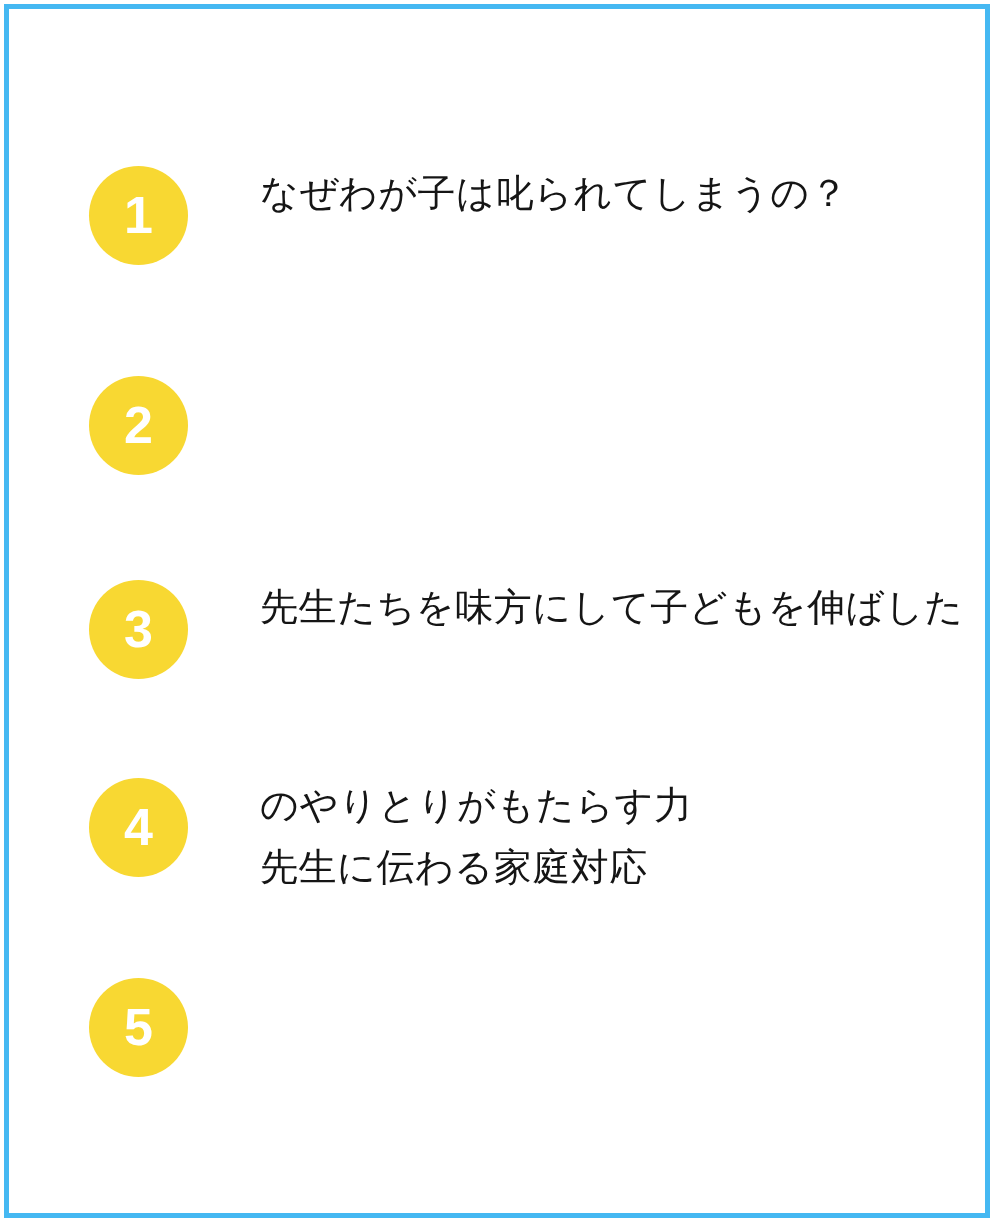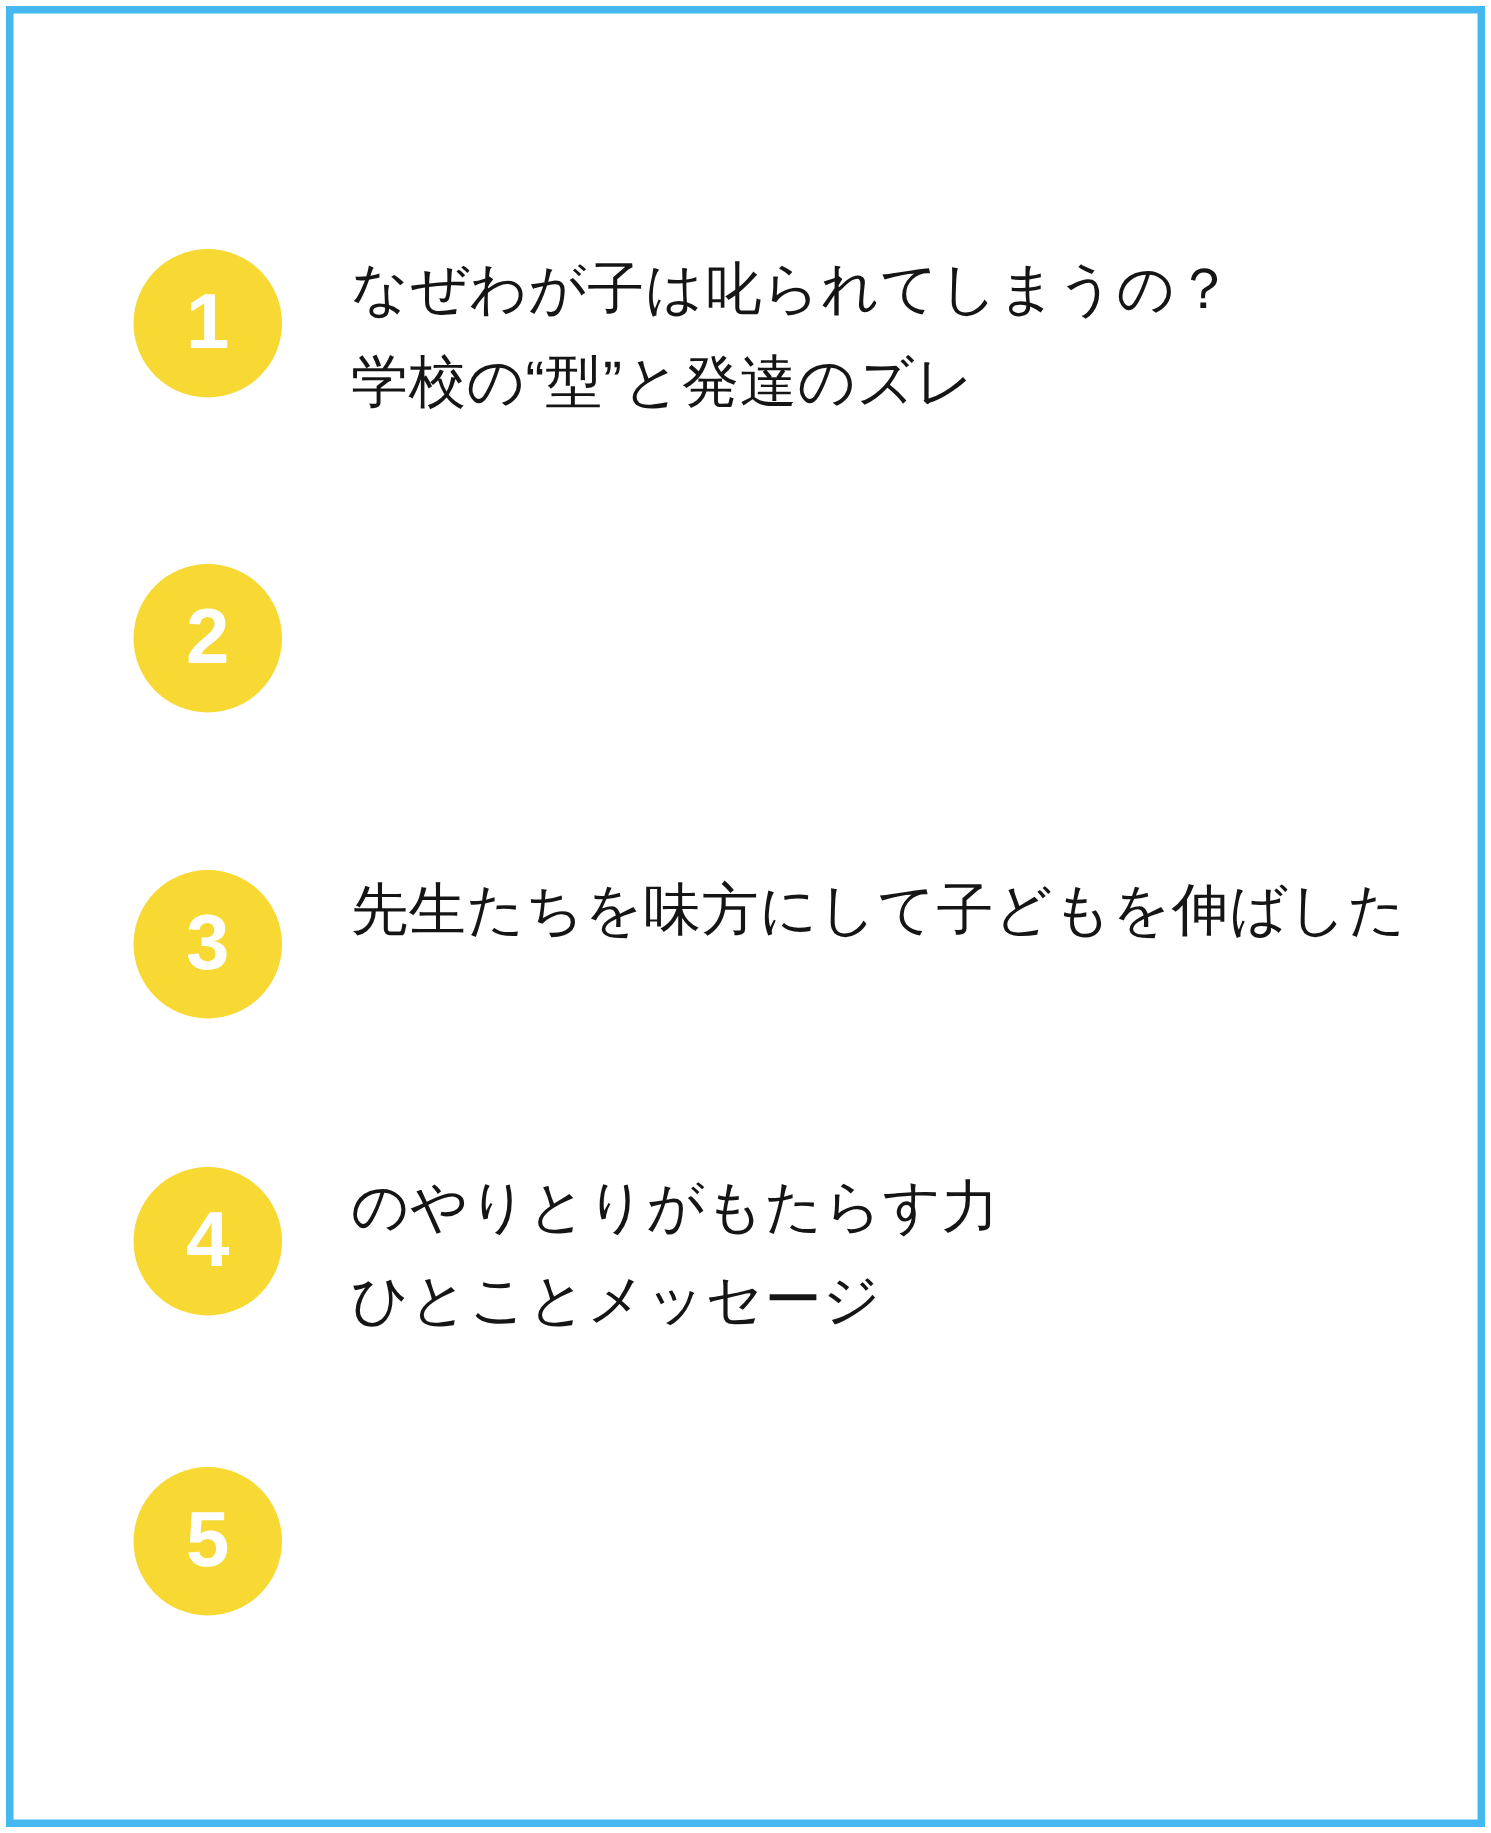--- a/index.html
+++ b/index.html
@@ -77,21 +77,21 @@
     user-select: none;
   }
 
   .badge-number {
     display: block;
     transform: translateY(-1px);
   }
 
   .text-block {
     flex: 1 1 auto;
-    margin-left: 46px;
+    margin-left: 72px;
     padding-top: 2px;
   }
 
   .line {
     font-size: 38px;
     line-height: 62px;
     color: #151515;
     white-space: nowrap;
     letter-spacing: 0.5px;
     font-weight: 400;
@@ -105,21 +105,20 @@
   <div class="frame"></div>
 
   <ul class="list">
 
     <li class="item item-1">
       <div class="badge">
         <span class="badge-number">1</span>
       </div>
       <div class="text-block">
         <div class="line">なぜわが子は叱られてしまうの？</div>
-        <div class="line">学校の“型”と発達のズレ</div>
       </div>
     </li>
 
     <li class="item item-2">
       <div class="badge">
         <span class="badge-number">2</span>
       </div>
       <div class="text-block">
       </div>
     </li>
@@ -132,21 +131,21 @@
         <div class="line">先生たちを味方にして子どもを伸ばした</div>
       </div>
     </li>
 
     <li class="item item-4">
       <div class="badge">
         <span class="badge-number">4</span>
       </div>
       <div class="text-block">
         <div class="line">のやりとりがもたらす力</div>
-        <div class="line">ひとことメッセージ</div>
+        <div class="line">先生に伝わる家庭対応</div>
       </div>
     </li>
 
     <li class="item item-5">
       <div class="badge">
         <span class="badge-number">5</span>
       </div>
       <div class="text-block">
       </div>
     </li>

